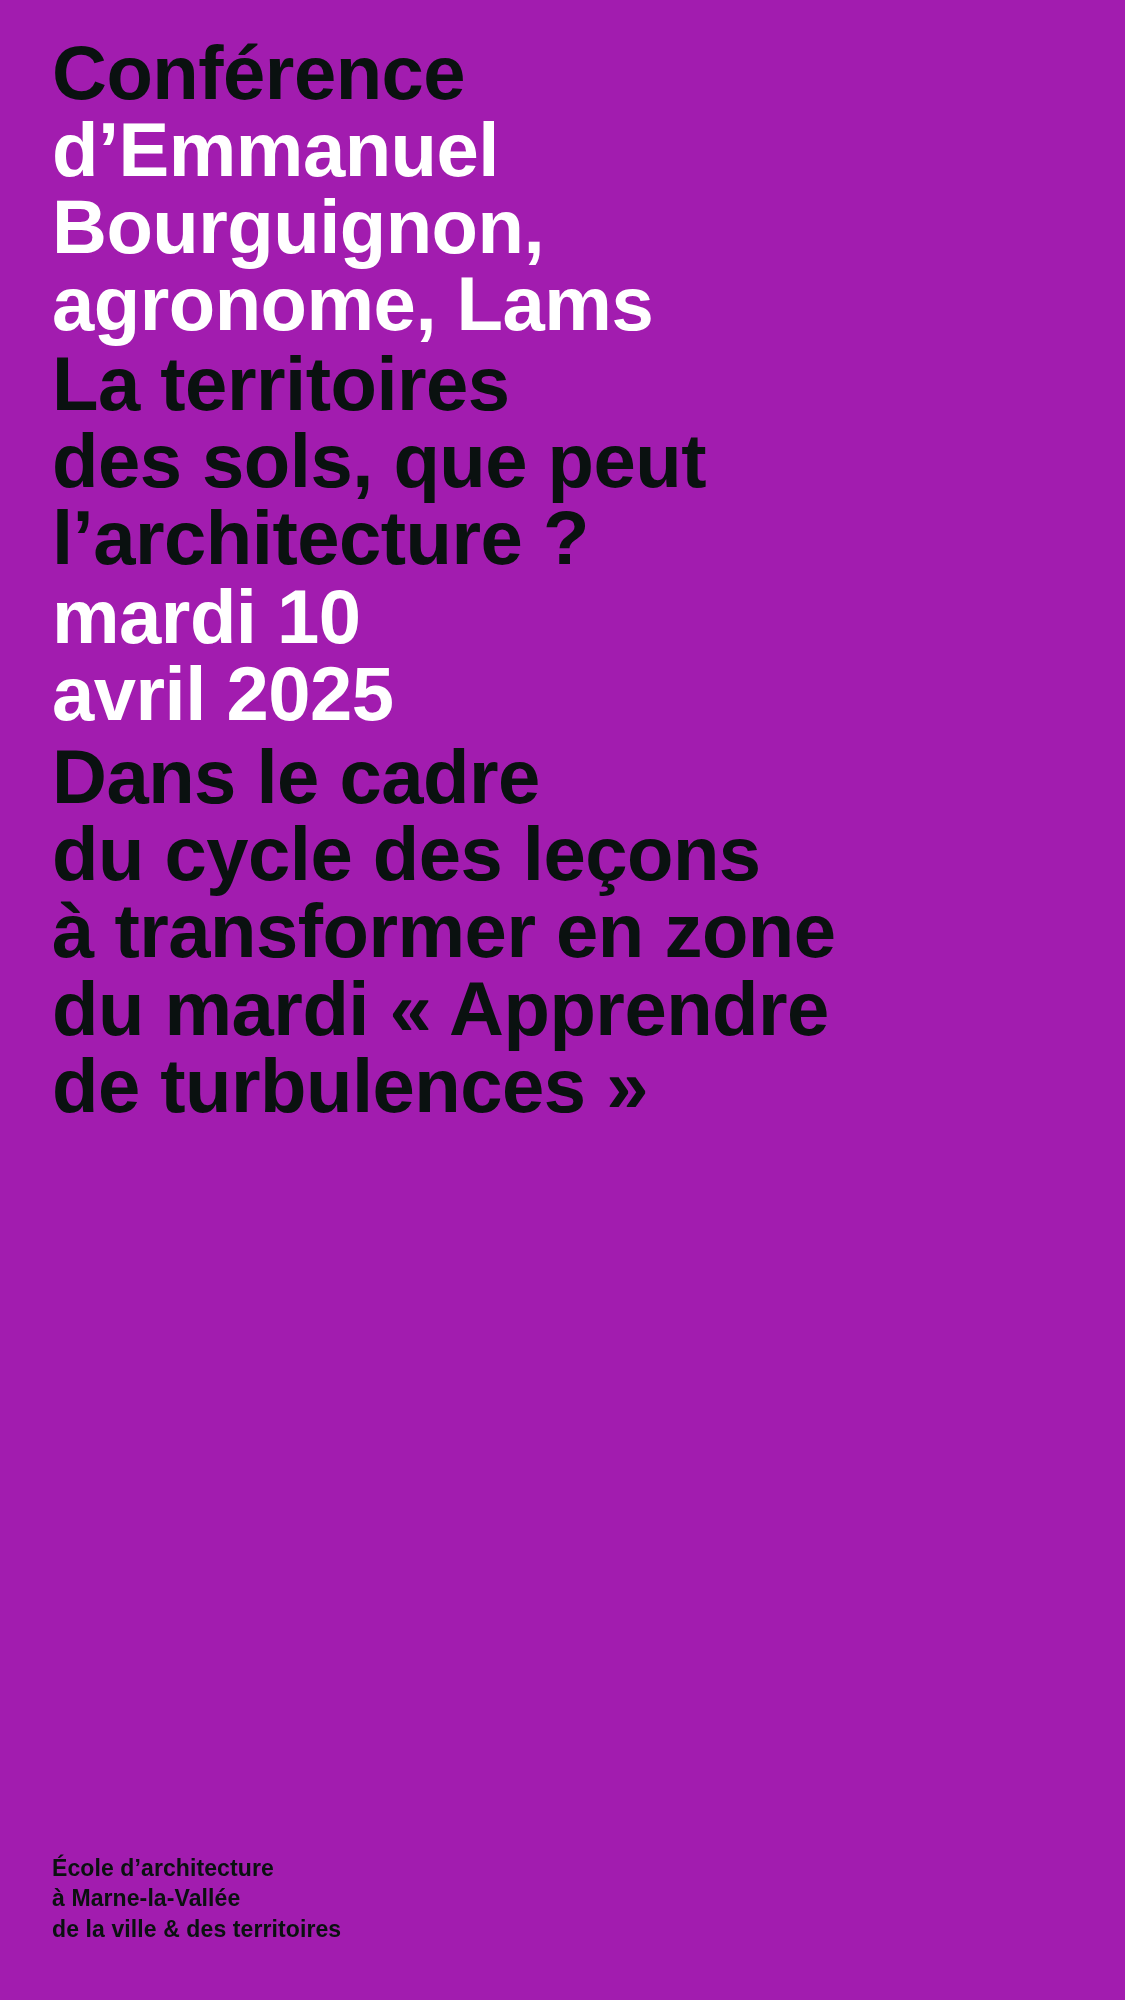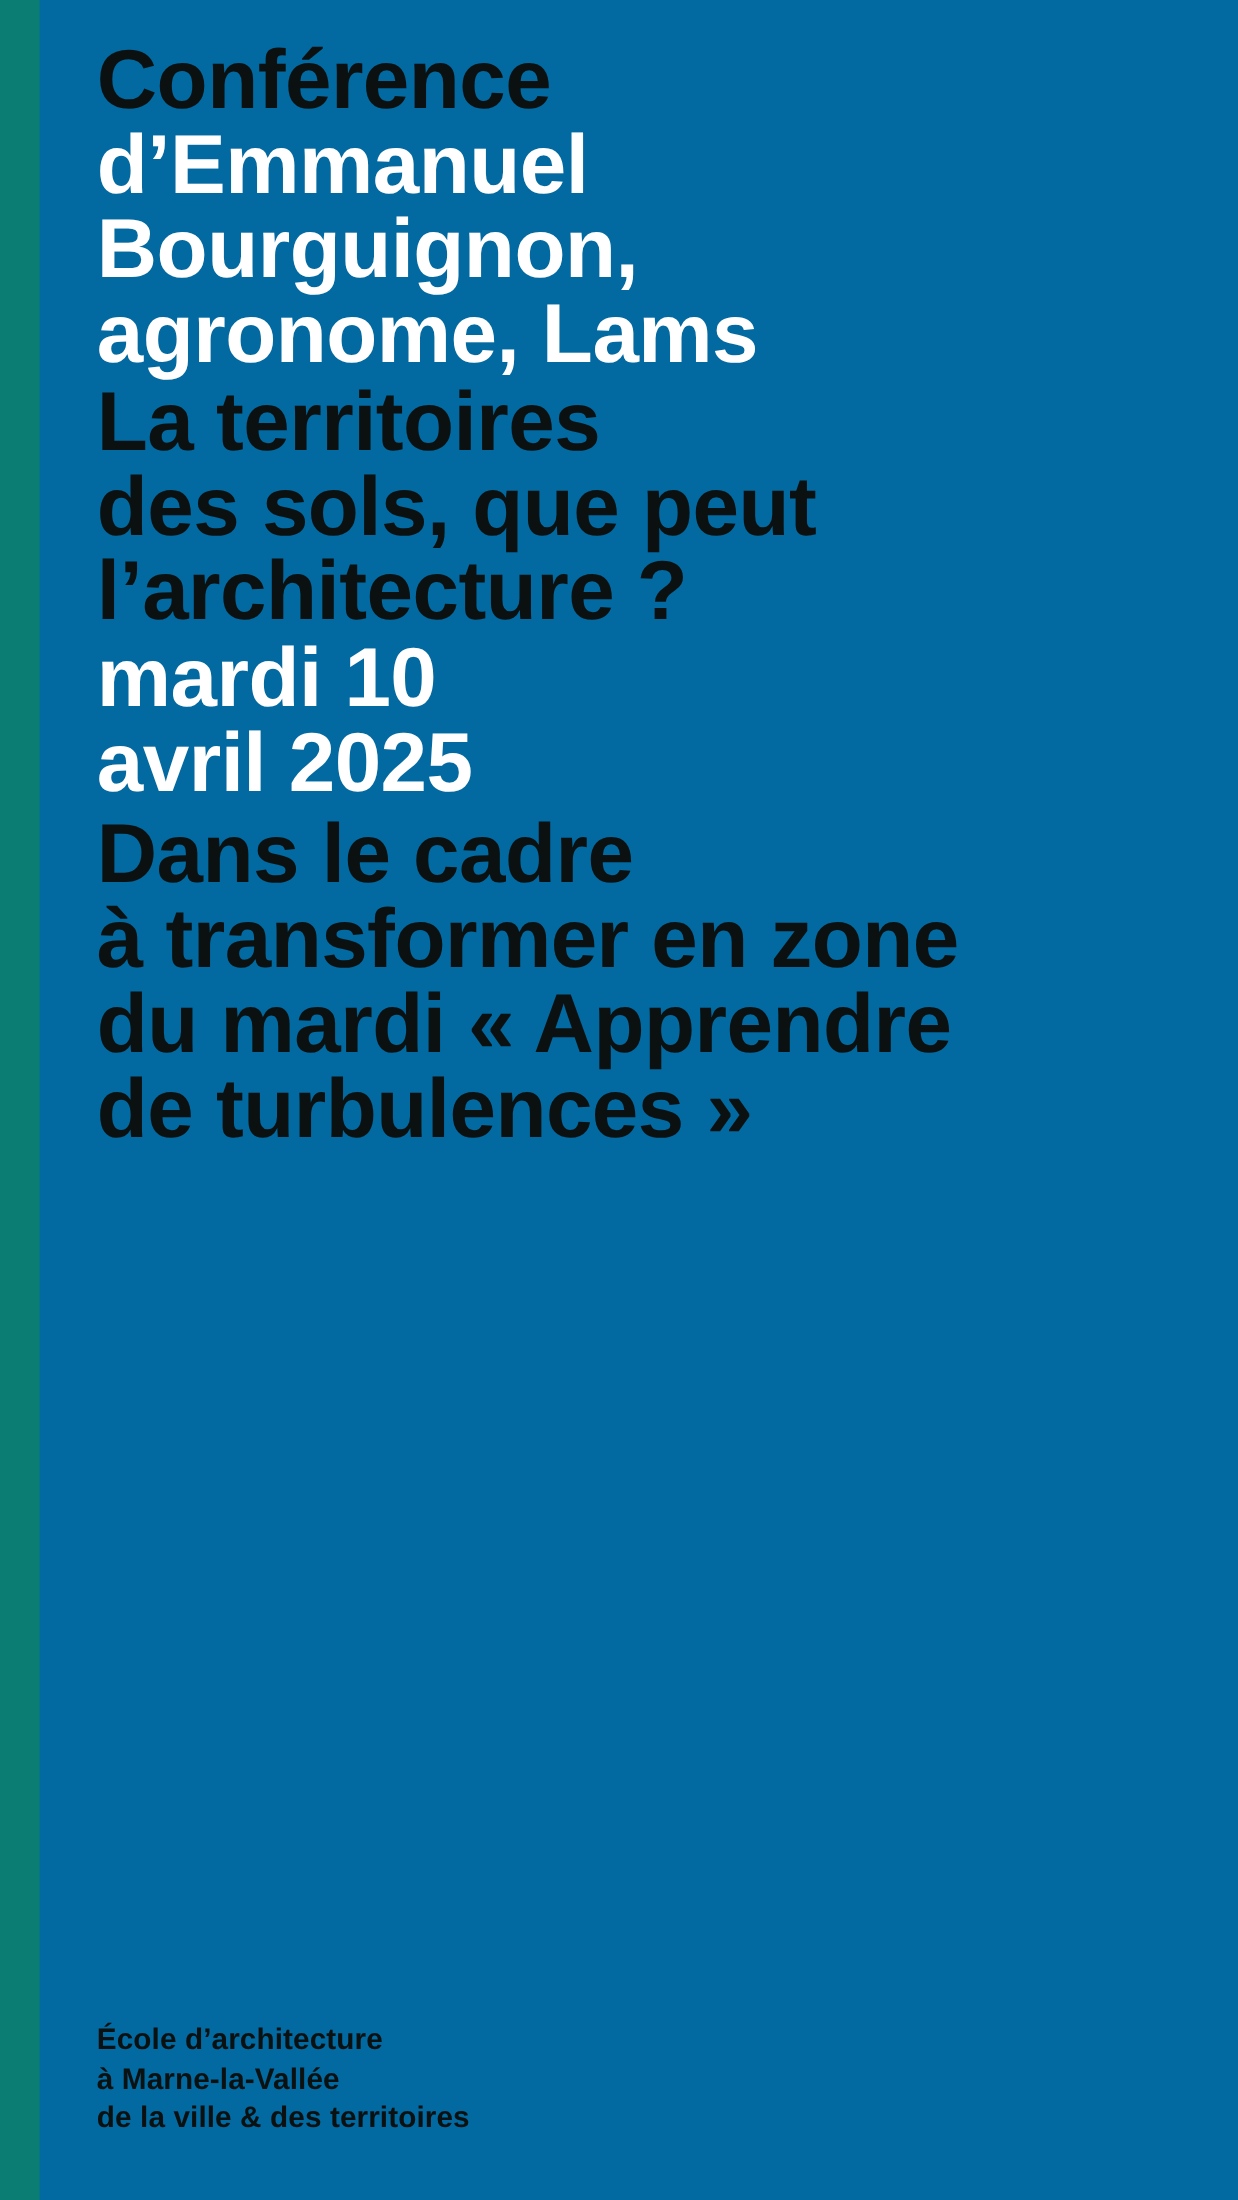--- a/index.html
+++ b/index.html
@@ -10,22 +10,21 @@
   body {
     width: 1125px;
     height: 2000px;
     position: relative;
     overflow: hidden;
     font-family: "Liberation Sans", sans-serif;
   }
   .poster {
     position: absolute;
     inset: 0;
-    background: #0369a1;
-    margin-left: 36px;
+    background: #a21caf;
   }
   .content {
     position: absolute;
     left: 52px;
     top: 34px;
     right: 40px;
   }
   .block {
     margin: 0;
     padding: 0;
@@ -87,21 +86,21 @@
   }
 
   
   .footer {
     position: absolute;
     left: 52px;
     bottom: 56px;
   }
   .footer .line {
     display: block;
-    font-size: 27px;
+    font-size: 23px;
     line-height: 1.32;
     font-weight: 700;
     color: #0a1110;
     letter-spacing: 0.1px;
     white-space: nowrap;
   }
 </style>
 </head>
 <body>
 
@@ -123,20 +122,21 @@
     </div>
 
     <div class="block g-date">
       <span class="line">mardi 10</span>
       <span class="line">avril 2025</span>
     </div>
 
 
     <div class="block g-context">
       <span class="line">Dans le cadre</span>
+      <span class="line">du cycle des leçons</span>
       <span class="line">à transformer en zone</span>
       <span class="line">du mardi « Apprendre</span>
       <span class="line">de turbulences »</span>
     </div>
 
   </div>
 
   <div class="footer">
     <span class="line">École d’architecture</span>
     <span class="line">à Marne-la-Vallée</span>

